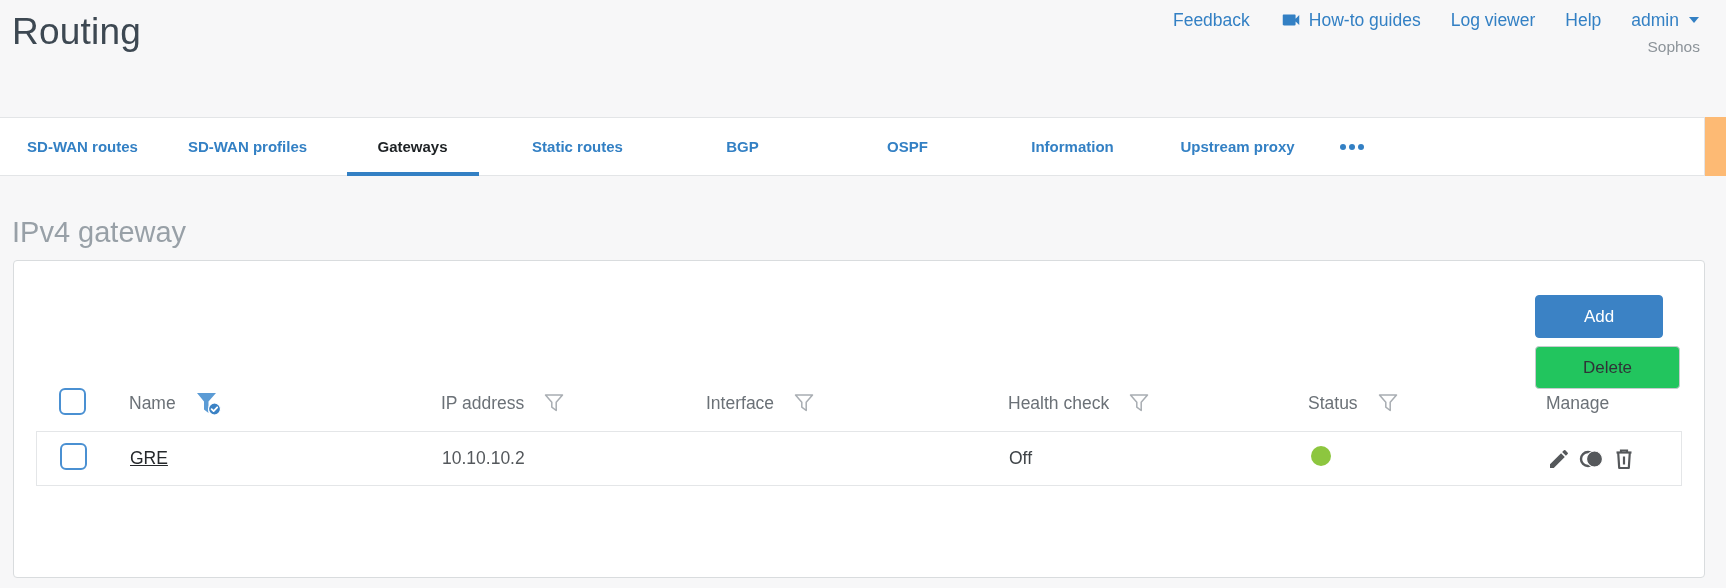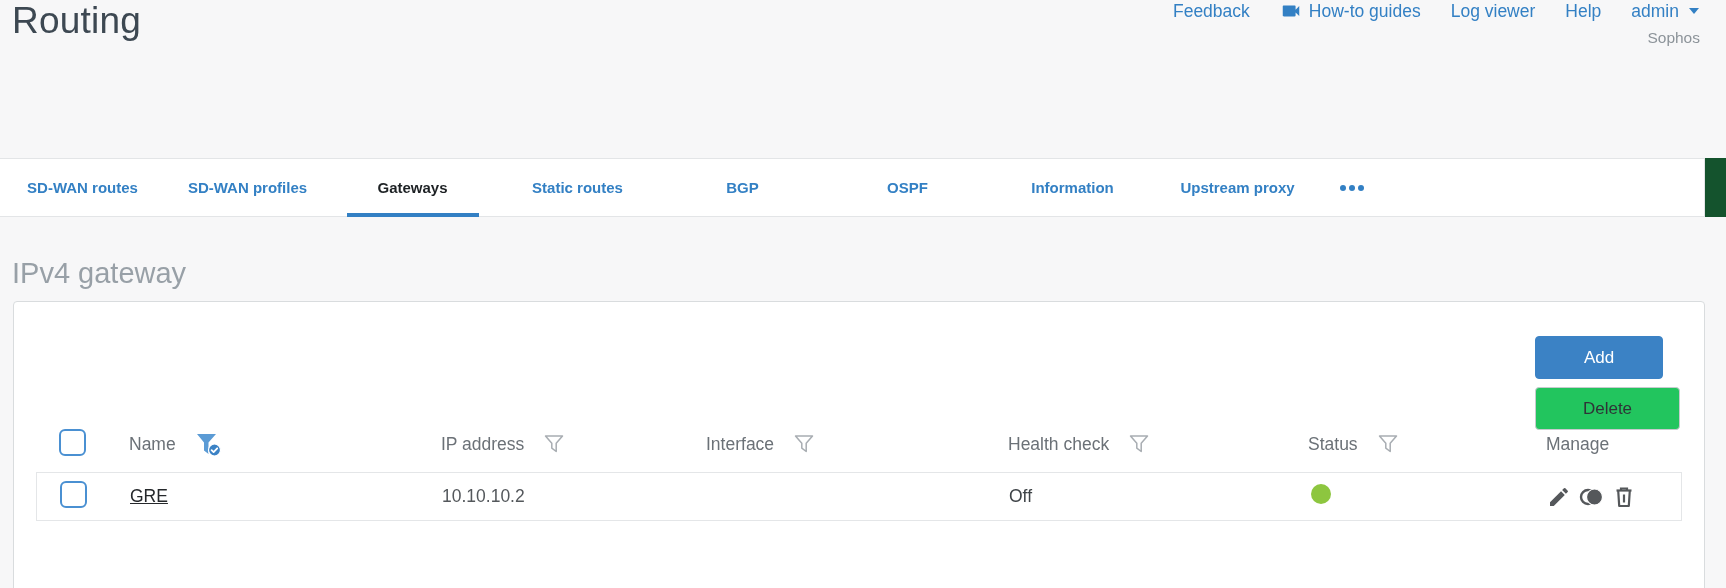--- a/index.html
+++ b/index.html
@@ -6,29 +6,29 @@
   html,body { width:1726px; height:588px; }
   body {
     background:#f7f7f8;
     font-family:"Liberation Sans", sans-serif;
     color:#3d4852;
     overflow:hidden;
     position:relative;
   }
   
   .topbar { height:117px; display:flex; justify-content:space-between; padding:0 26px 0 12px; }
-  .page-title { font-size:37px; font-weight:400; color:#3d4852; padding-top:0; letter-spacing:.2px; }
-  .top-right { text-align:right; }
+  .page-title { font-size:37px; font-weight:400; color:#3d4852; padding-top:11px; letter-spacing:.2px; }
+  .top-right { text-align:right; padding-top:9px; }
   .top-links { display:flex; align-items:center; gap:30px; justify-content:flex-end; }
   .top-link { color:#3380c4; font-size:17.5px; text-decoration:none; display:flex; align-items:center; gap:7px; cursor:pointer; }
   .brand { color:#8c9399; font-size:15.5px; margin-top:7px; }
   .caret { display:inline-block; margin-left:2px; }
 
   
-  .tabbar-wrap { background:#14532d;margin-top:41px; }
+  .tabbar-wrap { background:#fdba74; }
   .tabbar {
     width:1705px; height:59px; background:#fff;
     border-top:1px solid #e3e5e7; border-bottom:1px solid #e3e5e7; border-right:1px solid #e3e5e7;
     display:flex; align-items:stretch;
   }
   .tab {
     width:165px; display:flex; align-items:center; justify-content:center;
     font-size:15px; font-weight:bold; color:#3380c4; cursor:pointer; position:relative;
   }
   .tab.active { color:#1d2124; }
@@ -54,21 +54,21 @@
   
   .grid-row { display:grid; grid-template-columns:93px 312px 265px 302px 300px 238px 1fr; align-items:center; }
   .thead { position:absolute; top:114px; left:22px; width:1646px; height:56px; }
   .th { display:flex; align-items:center; gap:19px; font-size:17.5px; color:#6b7177; }
   .check-cell { padding-left:23px; }
   .checkbox {
     width:27px; height:27px; border:2px solid #4a90d2; border-radius:6px;
     background:#fff; cursor:pointer; display:inline-block;
   }
   .trow-box {
-    position:absolute; top:170px; left:22px; width:1646px; height:49px;
+    position:absolute; top:170px; left:22px; width:1646px; height:55px;
     border:1px solid #e4e6e8; background:#fff;
   }
   .td { font-size:17.5px; color:#54585c; }
   .name-link { font-size:17.5px; font-weight:500; color:#25282b; text-decoration:underline; cursor:pointer; }
   .health-val { color:#3e4347; }
   .status-dot { width:20px; height:20px; border-radius:50%; background:#8dc63f; margin-left:2px; }
   .manage-cell { display:flex; align-items:center; gap:7px; }
   .icon-btn { background:none; border:none; padding:0; cursor:pointer; line-height:0; }
   svg { display:block; }
 </style>

